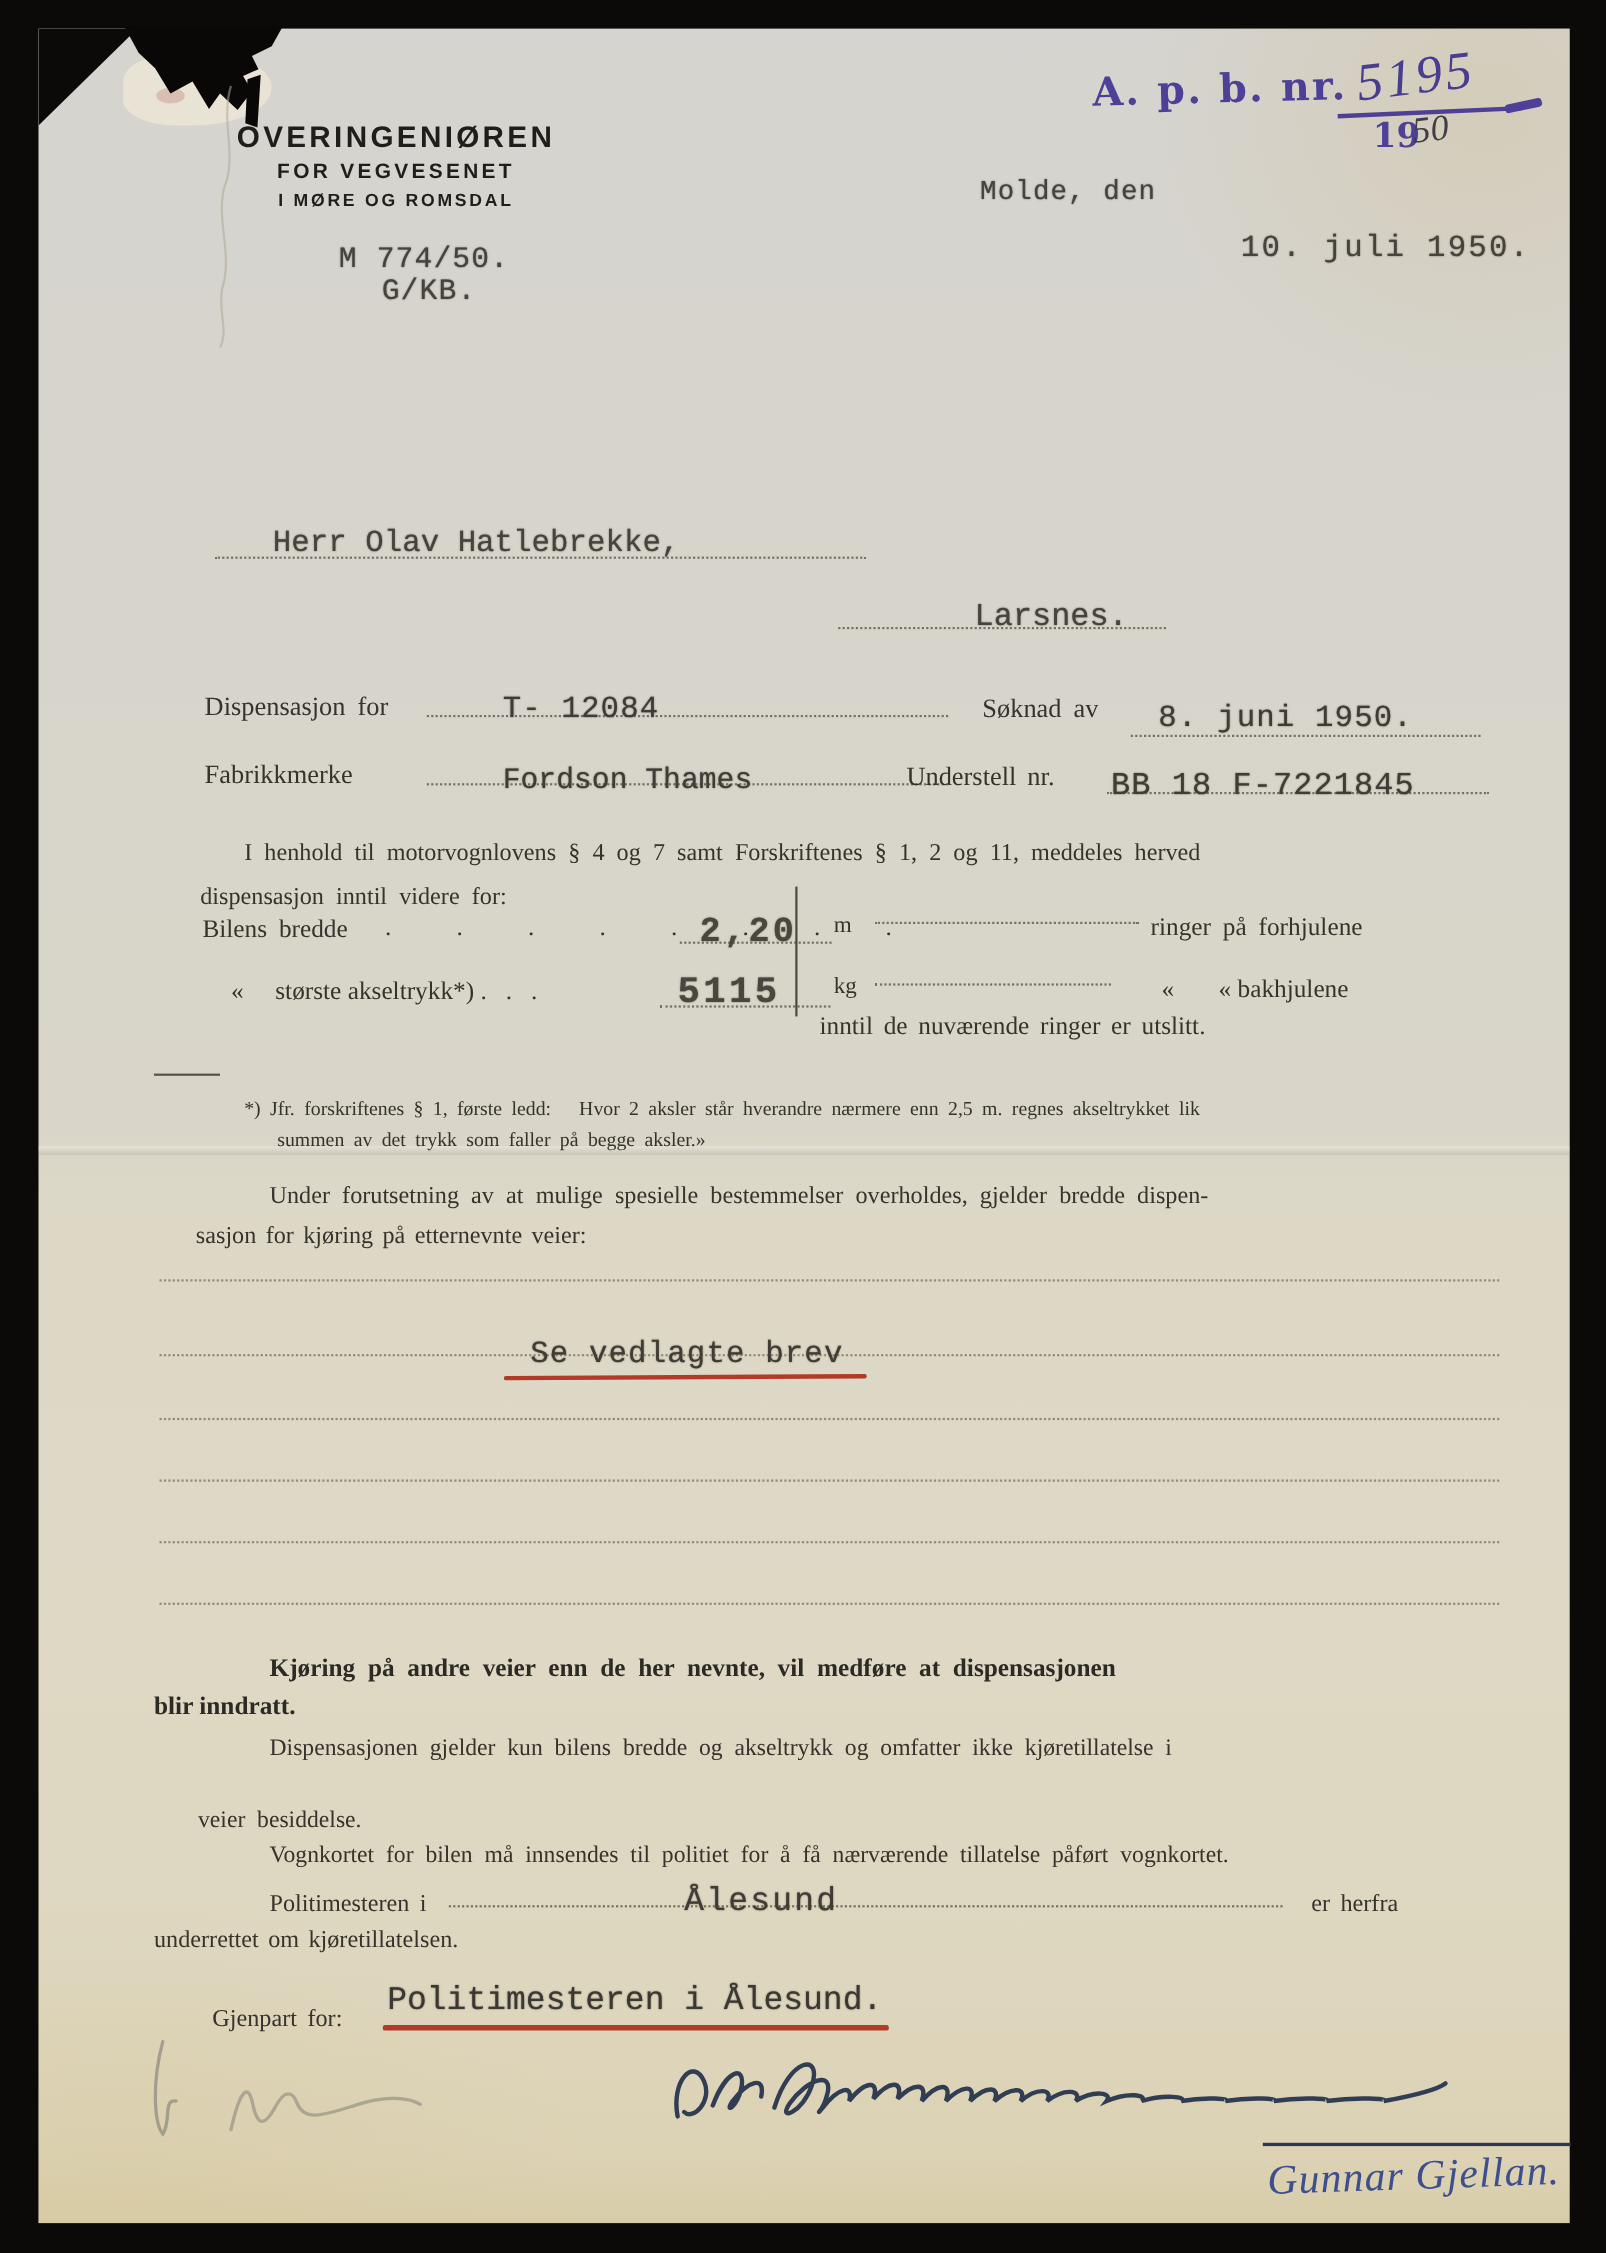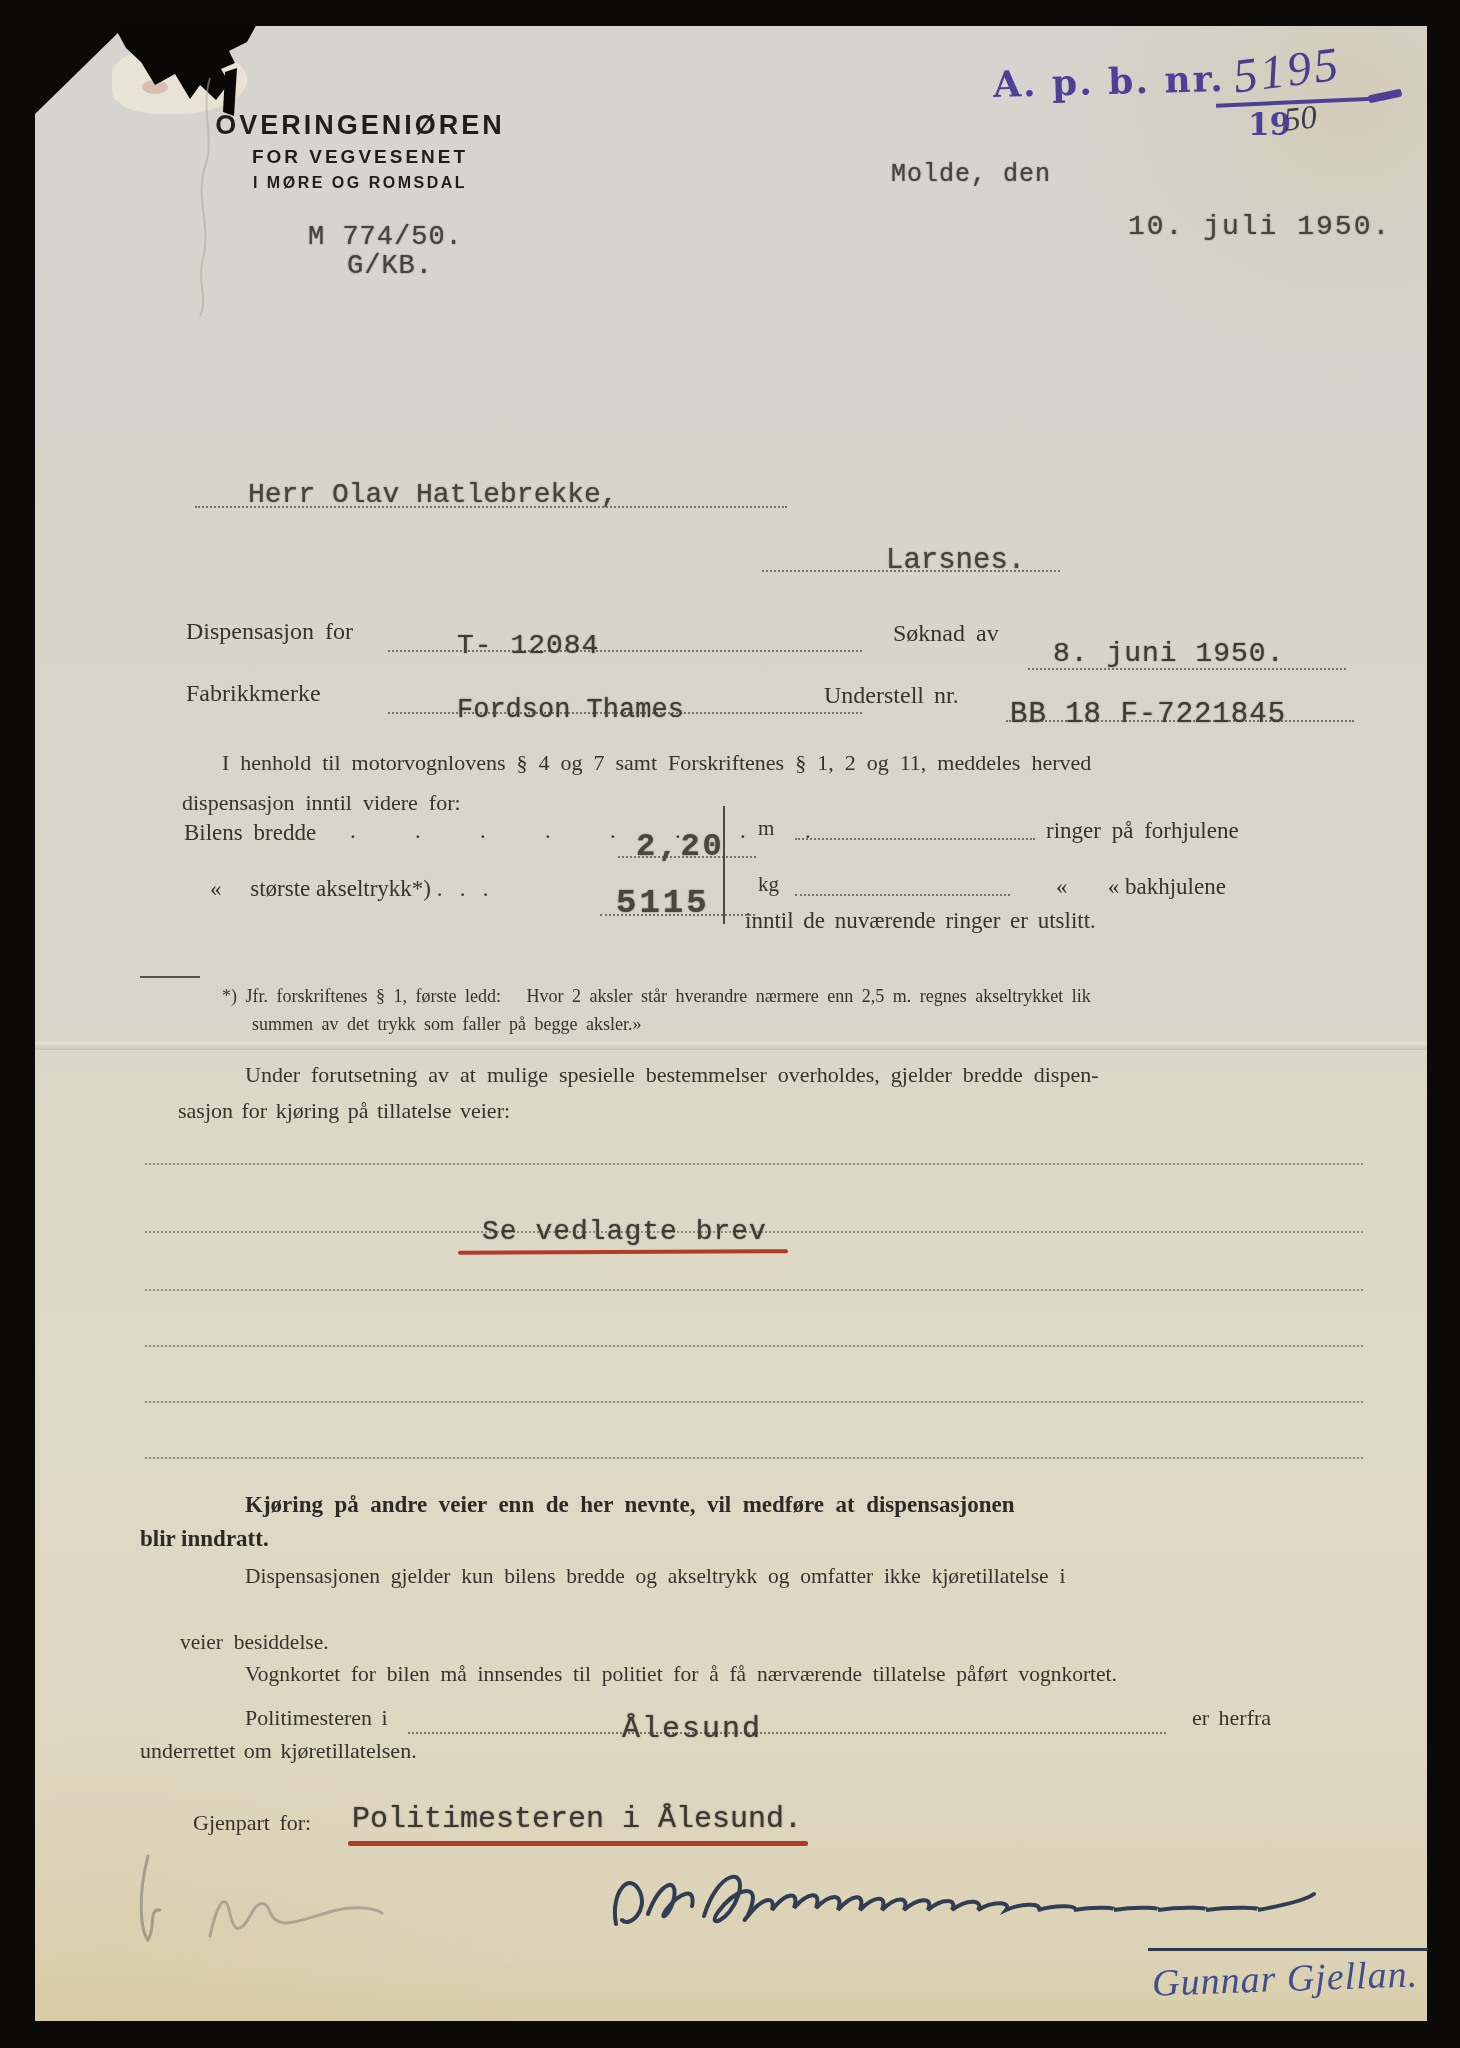--- a/index.html
+++ b/index.html
@@ -8,21 +8,21 @@
   .abs{position:absolute;}
   #paper{position:absolute;left:35px;top:26px;width:1392px;height:1995px;
          background:linear-gradient(180deg,#d6d4d0 0%,#d7d4cc 22%,#d8d5ca 40%,#d9d5c8 50%,
                     #ddd8c6 54%,#ded9c5 72%,#ded7c0 88%,#dcd2b4 97%,#d8cda9 100%);}
   .stain-tr{left:1000px;top:0;width:392px;height:360px;
             background:radial-gradient(ellipse at 80% 20%,rgba(208,192,150,.38),rgba(208,192,150,0) 70%);}
   .stain-bl{left:0;top:1700px;width:500px;height:295px;
             background:radial-gradient(ellipse at 15% 90%,rgba(214,198,152,.30),rgba(214,198,152,0) 70%);}
   .crease{left:0;top:1016px;width:1392px;height:8px;
           background:linear-gradient(180deg,rgba(255,255,255,.30),rgba(118,106,82,.16));}
-  .serif{font-family:"Liberation Serif",serif;color:#36332c;}
+  .serif{font-family:"Liberation Serif",serif;color:#36332c;margin-top:12px;}
   .sans{font-family:"Liberation Sans",sans-serif;color:#201e1a;}
   .mono{font-family:"Liberation Mono","DejaVu Sans Mono",monospace;color:#46433c;
         text-shadow:0 0 1.5px rgba(66,62,55,.8);}
   .pre{white-space:pre;}
   .dot{position:absolute;height:0;border-bottom:2px dotted rgba(92,87,74,.8);}
   .redline{position:absolute;background:#b23a28;border-radius:2px;}
   .stamp{font-family:"DejaVu Serif",serif;color:#4e4096;}
   .hand{font-family:"Liberation Serif",serif;font-style:italic;}
   .vrule{position:absolute;width:2px;background:#4c483f;}
 </style>
@@ -107,21 +107,21 @@
   <div class="abs serif" style="left:1046px;top:818px;font-size:23px;word-spacing:5px;">ringer på forhjulene</div>
   <div class="dot" style="left:795px;top:894px;width:215px;"></div>
   <div class="abs serif pre" style="left:1056px;top:874px;font-size:23px;">«       « bakhjulene</div>
   <div class="abs serif" style="left:745px;top:908px;font-size:23px;word-spacing:4px;">inntil de nuværende ringer er utslitt.</div>
 
   <div class="abs" style="left:140px;top:976px;width:60px;height:2px;background:#56524a;"></div>
   <div class="abs serif pre" style="left:222px;top:986px;font-size:18px;word-spacing:4px;">*) Jfr. forskriftenes § 1, første ledd:   Hvor 2 aksler står hverandre nærmere enn 2,5 m. regnes akseltrykket lik</div>
   <div class="abs serif" style="left:252px;top:1014px;font-size:18px;word-spacing:4px;">summen av det trykk som faller på begge aksler.»</div>
 
   <div class="abs serif pre" style="left:245px;top:1062px;font-size:22px;">Under  forutsetning  av  at  mulige  spesielle  bestemmelser  overholdes,  gjelder  bredde  dispen-</div>
-  <div class="abs serif" style="left:178px;top:1098px;font-size:22px;word-spacing:3px;">sasjon for kjøring på tillatelse veier:</div>
+  <div class="abs serif" style="left:178px;top:1098px;font-size:22px;word-spacing:3px;">sasjon for kjøring på etternevnte veier:</div>
 
   <div class="dot" style="left:145px;top:1163px;width:1218px;opacity:.75;"></div>
   <div class="dot" style="left:145px;top:1231px;width:1218px;opacity:.75;"></div>
   <div class="dot" style="left:145px;top:1289px;width:1218px;opacity:.75;"></div>
   <div class="dot" style="left:145px;top:1345px;width:1218px;opacity:.75;"></div>
   <div class="dot" style="left:145px;top:1401px;width:1218px;opacity:.75;"></div>
   <div class="dot" style="left:145px;top:1457px;width:1218px;opacity:.75;"></div>
 
   <div class="abs mono" style="left:482px;top:1216px;font-size:28px;letter-spacing:1px;color:#3f3c36;">Se vedlagte brev</div>
   <div class="redline" style="left:458px;top:1250px;width:330px;height:4px;transform:rotate(-.3deg);"></div>

